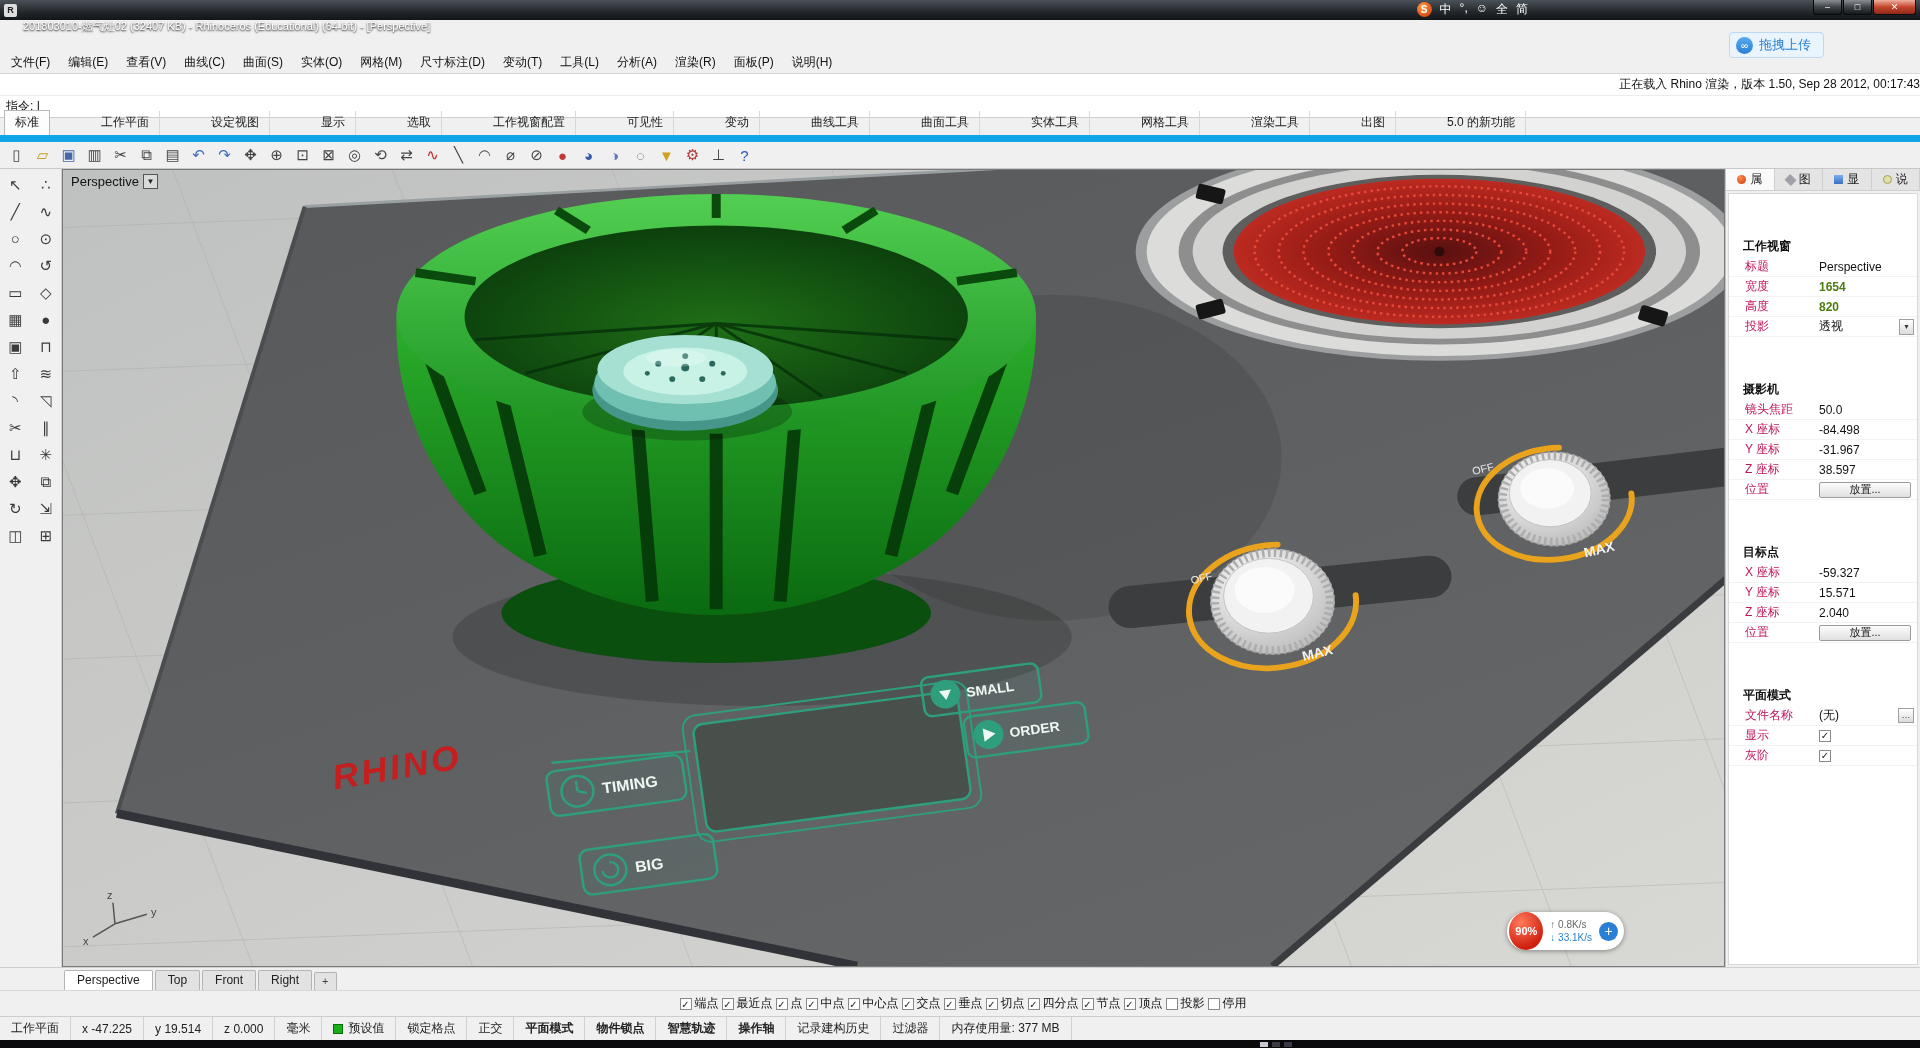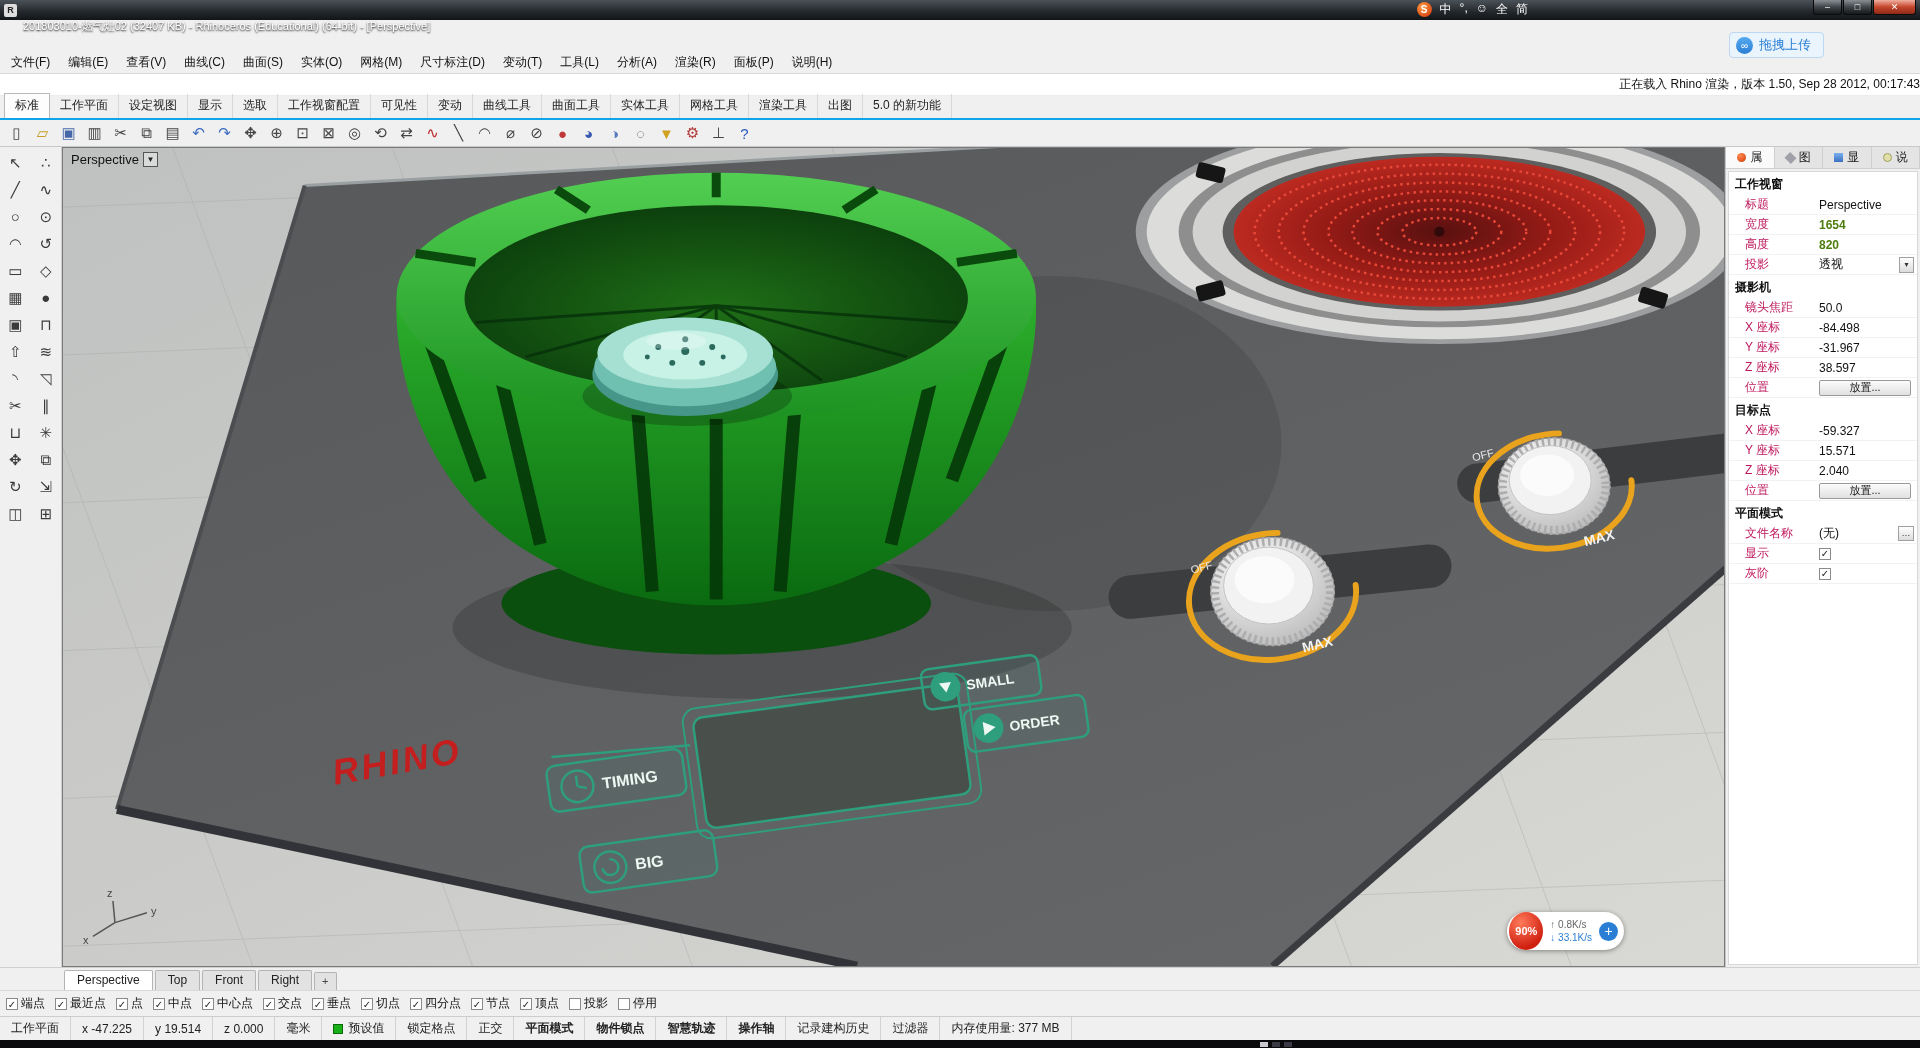--- a/index.html
+++ b/index.html
@@ -23,21 +23,21 @@
 
   
   .cmd-history { height:22px; flex:0 0 22px; background:#fff; font-size:12px; color:#111; line-height:21px; padding-left:6px; border-bottom:1px solid #ececec;text-align:right; }
   .cmd-prompt { height:22px; flex:0 0 22px; background:#fff; font-size:12px; color:#111; line-height:21px; padding-left:6px; border-bottom:1px solid #cfcfcf; }
   .cursor { color:#000; }
 
   .upload-pill { position:absolute; top:32px; right:96px; height:26px; display:flex; align-items:center; gap:6px; padding:0 12px 0 6px; background:#eaf4fd; border:1px solid #bcd8f2; border-radius:4px; color:#2a7fd4; font-size:13px; z-index:40; }
   .upload-icon { width:17px; height:17px; border-radius:50%; background:linear-gradient(#56aaf0,#2a7fd4); color:#fff; font-size:10px; display:flex; align-items:center; justify-content:center; }
 
   
-  .tabbar { height:24px; flex:0 0 24px; background:#f0f0f0; border-bottom:2px solid #0ea5e9; display:flex; align-items:flex-end; font-size:12px; padding-left:4px; }
+  .tabbar { height:24px; flex:0 0 24px; background:#f0f0f0; border-bottom:7px solid #0ea5e9; display:flex; align-items:flex-end; font-size:12px; padding-left:4px;gap:41px; }
   .tbar-tab { padding:3px 10px 4px; border-right:1px solid #d8d8d8; color:#222; white-space:nowrap; }
   .tbar-tab.active { background:#fdfdfd; border:1px solid #b8b8b8; border-bottom:none; }
 
   
   .iconbar { height:27px; flex:0 0 27px; background:#f0f0f0; border-bottom:1px solid #c8c8c8; display:flex; align-items:center; padding-left:4px; }
   .ticon { width:25px; height:23px; display:flex; align-items:center; justify-content:center; font-size:15px; color:#444; margin-right:1px; border-radius:3px; }
 
   
   .main { flex:1 1 auto; display:flex; min-height:0; }
   .side-tools { width:62px; flex:0 0 62px; background:#f0f0f0; border-right:1px solid #cfcfcf; display:grid; grid-template-columns:repeat(2,1fr); align-content:start; padding-top:2px; }
@@ -58,40 +58,40 @@
   .rightpanel { width:195px; flex:0 0 195px; background:#f0f0f0; border-left:1px solid #c6c6c6; display:flex; flex-direction:column; font-size:12px; }
   .prop-tabs { display:flex; height:22px; flex:0 0 22px; background:#e4e4e4; border-bottom:1px solid #cfcfcf; }
   .ptab { flex:1; display:flex; align-items:center; justify-content:center; gap:4px; border-right:1px solid #cfcfcf; color:#222; }
   .ptab.active { background:#fafafa; }
   .pt-icon { width:9px; height:9px; display:inline-block; flex:0 0 9px; }
   .pt-props { background:radial-gradient(circle at 35% 30%,#ff8a50,#d03a08); border-radius:50%; }
   .pt-layers { background:#a0a0a8; transform:rotate(45deg); width:8px; height:8px; }
   .pt-display { background:linear-gradient(#7ab0f0,#3a70c0); }
   .pt-help { background:#e0e0a8; border:1px solid #a0a060; border-radius:50%; }
   .prop-body { flex:1; background:#fff; border:1px solid #d8d8d8; margin:2px; overflow:hidden; }
-  .psec { font-weight:bold; color:#111; padding:4px 6px 2px; }
+  .psec { font-weight:bold; color:#111; padding:4px 14px 2px;margin-top:40px; }
   .prow { display:flex; height:20px; align-items:center; border-bottom:1px solid #f2f2f2; }
   .plabel { width:86px; flex:0 0 86px; padding-left:16px; color:#be185d; white-space:nowrap; overflow:hidden; }
   .pval { flex:1; padding-left:4px; color:#111; display:flex; align-items:center; min-width:0; }
   .pval.muted { color:#4d7c0f;font-weight:bold; }
   .dd-btn { margin-left:auto; margin-right:3px; width:15px; height:16px; border:1px solid #a0a0a0; background:linear-gradient(#fff,#dcdcdc); font-size:8px; display:flex; align-items:center; justify-content:center; color:#333; }
   .pbtn { flex:1; margin-right:6px; height:16px; border:1px solid #9a9a9a; background:linear-gradient(#fcfcfc,#e0e0e0); border-radius:2px; font-size:11px; display:flex; align-items:center; justify-content:center; color:#222; }
   .dots-btn { margin-left:auto; margin-right:3px; width:16px; height:15px; border:1px solid #a0a0a0; background:linear-gradient(#fff,#dcdcdc); font-size:9px; line-height:9px; display:flex; align-items:center; justify-content:center; color:#333; }
   .pcheck { width:12px; height:12px; border:1px solid #8a8a8a; background:#fff; font-size:10px; line-height:10px; display:flex; align-items:center; justify-content:center; color:#222; }
   .pcheck.on::after { content:"✓"; }
 
   
   .vtabs { height:23px; flex:0 0 23px; background:#f0f0f0; border-top:1px solid #cfcfcf; display:flex; align-items:flex-end; padding-left:64px; font-size:12px; }
   .vtab-host { display:contents; }
   .vtab { padding:2px 12px 3px; margin-right:2px; border:1px solid #b4b4b4; border-bottom:none; background:#e2e2e2; color:#222; border-radius:2px 2px 0 0; }
   .vtab.active { background:#fff; }
   .vtab.add { padding:2px 7px 3px; font-size:11px; color:#444; }
 
   
-  .osnapbar { height:26px; flex:0 0 26px; background:#f0f0f0; border-top:1px solid #d8d8d8; display:flex; align-items:center; padding-left:6px; gap:10px; font-size:12px; color:#111; }
+  .osnapbar { height:26px; flex:0 0 26px; background:#f0f0f0; border-top:1px solid #d8d8d8; display:flex; align-items:center; padding-left:6px; gap:3px; font-size:12px; color:#111;justify-content:center; }
   .osnap-item { display:flex; align-items:center; gap:3px; white-space:nowrap; }
   .cb { width:12px; height:12px; border:1px solid #8a8a8a; background:#fff; font-size:10px; line-height:11px; text-align:center; color:#222; flex:0 0 12px; }
   .cb.on::after { content:"✓"; }
 
   
   .statusbar { height:24px; flex:0 0 24px; background:#f0f0f0; border-top:1px solid #cdcdcd; display:flex; align-items:stretch; font-size:12px; color:#222; }
   .scell { padding:0 11px; border-right:1px solid #d2d2d2; display:flex; align-items:center; white-space:nowrap; }
   .scell.bold { font-weight:bold; }
   .stoggle-host { display:contents; }
   .layer-chip { width:10px; height:10px; background:#18b018; border:1px solid #0a6a0a; margin-right:5px; }
@@ -139,20 +139,21 @@
       <span class="menu-item">尺寸标注(D)</span>
       <span class="menu-item">变动(T)</span>
       <span class="menu-item">工具(L)</span>
       <span class="menu-item">分析(A)</span>
       <span class="menu-item">渲染(R)</span>
       <span class="menu-item">面板(P)</span>
       <span class="menu-item">说明(H)</span>
     </div>
 
   <div class="cmd-history">正在载入 Rhino 渲染，版本 1.50, Sep 28 2012, 00:17:43</div>
+  <div class="cmd-prompt"><span>指令:</span> <span class="cursor">|</span></div>
 
   <div class="upload-pill">
     <span class="upload-icon">∞</span>
     <span>拖拽上传</span>
   </div>
 
   <div class="tabbar">
 
   <span class="tbar-tab active">标准</span>
       <span class="tbar-tab">工作平面</span>

